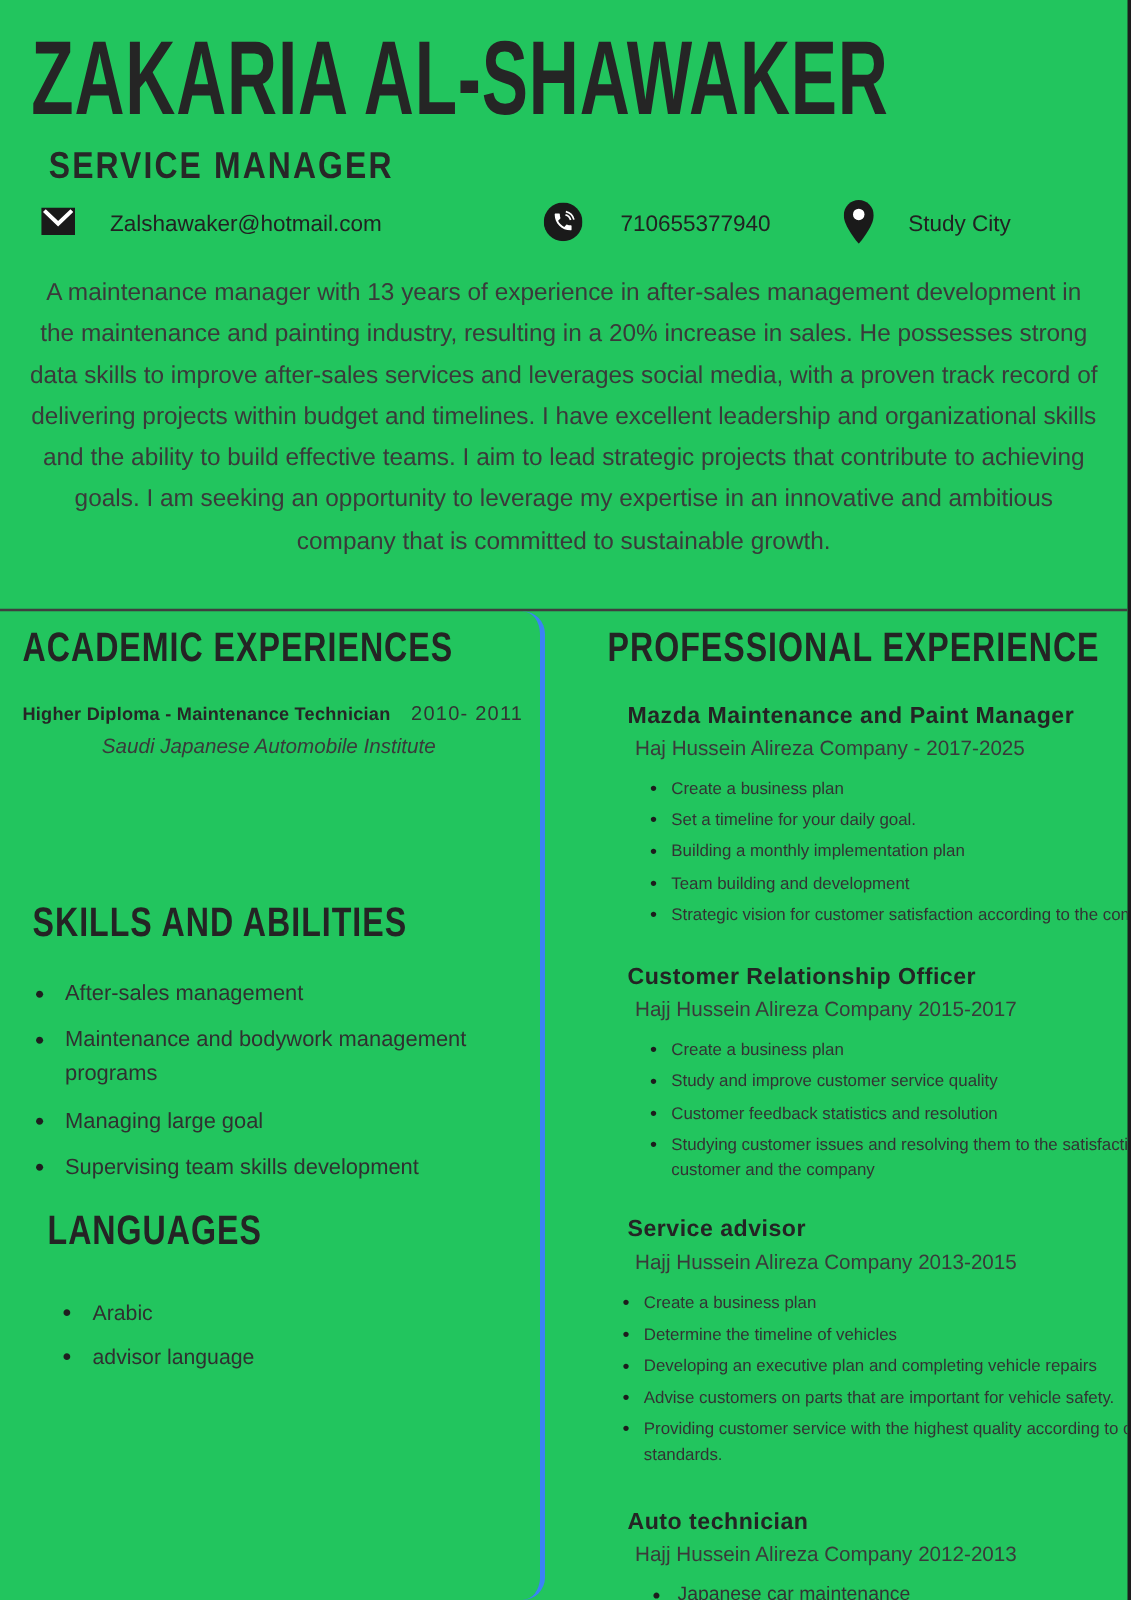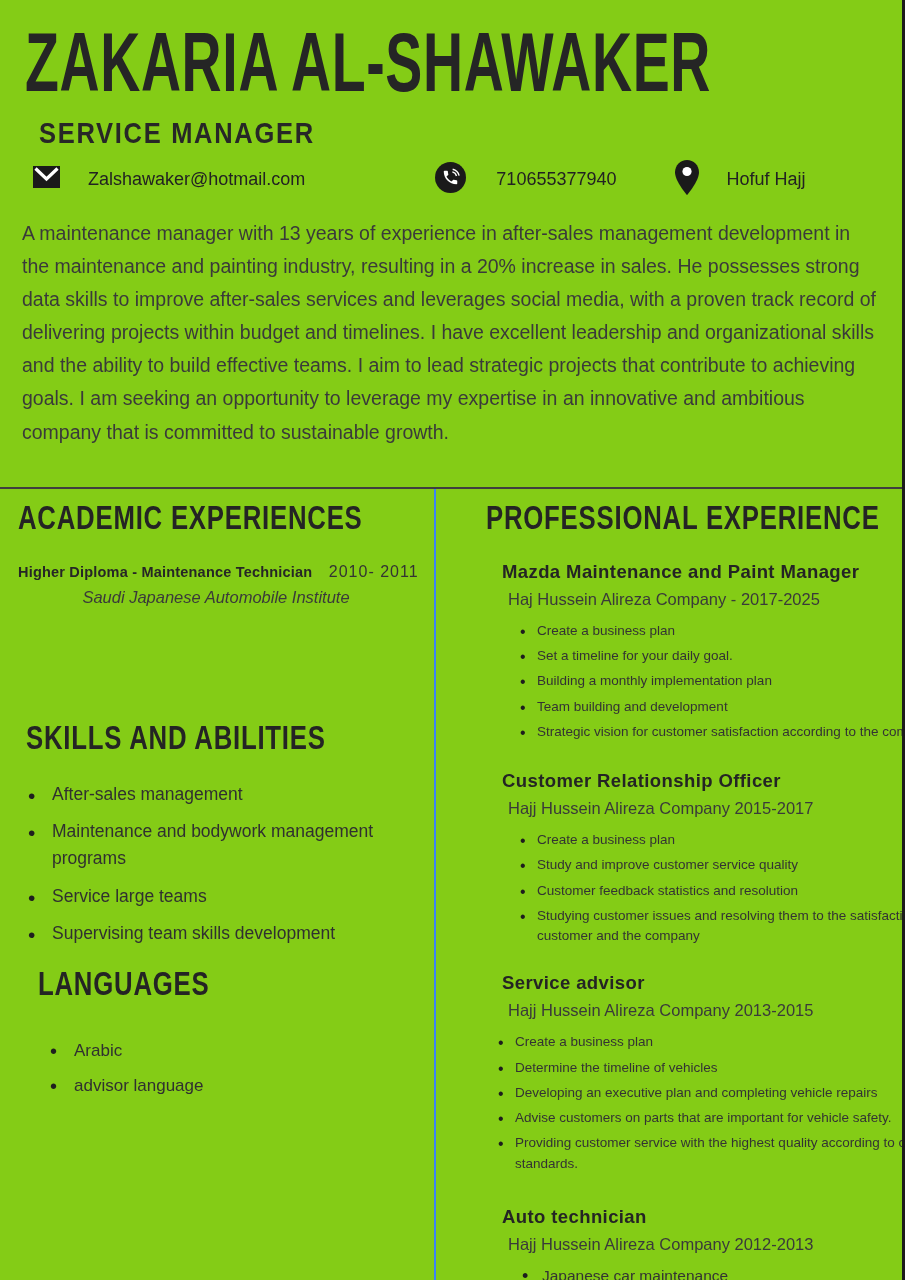--- a/index.html
+++ b/index.html
@@ -1,20 +1,20 @@
 <!DOCTYPE html>
 <html><head>
 <meta charset="utf-8">
 <style>
   html,body { margin:0; padding:0; background:#e8e8e8; }
   .page {
     position:relative;
     width:905px; height:1280px;
     margin:0 auto;
-    background:#84cc16;
+    background:#22c55e;
     font-family:"Liberation Sans", sans-serif;
     color:#2e2e2e;
     box-sizing:border-box;
     border-right:3px solid #1c1c1c;
     overflow:hidden;
   }
 
   
   .header { padding:20px 0 0 25px; }
   .name {
@@ -42,35 +42,36 @@
   .c-email .txt { margin-left:28px; }
   .c-phone { margin-left:130px; }
   .c-phone .txt { margin-left:30px; }
   .c-loc { margin-left:58px; }
   .c-loc .txt { margin-left:28px; }
   .ic { display:block; }
 
   
   .summary {
     width:858px; margin:18px auto 0;
-    text-align:left;
+    text-align:center;
     font-size:19.5px; line-height:1.7;
     color:#3a3a3a;
   }
 
   
   .columns {
     position:absolute; left:0; right:0; top:487px; bottom:0;
     border-top:2px solid #3f3f3f;
     display:flex;
   }
   .col-left {
     width:436px; box-sizing:border-box;
-    border-right:2px solid #3b82f6;
+    border-right:4px solid #3b82f6;
     padding:10px 20px 0 18px;
+    border-radius:18px;
   }
   .col-right {
     flex:1; box-sizing:border-box;
     padding:10px 16px 0 50px;
   }
 
   .sec-heading {
     display:inline-block;
     font-size:33px; font-weight:700; letter-spacing:1px;
     color:#242424; line-height:1.15;
@@ -163,21 +164,21 @@
         </span>
         <span class="txt">710655377940</span>
       </div>
       <div class="contact-item c-loc">
         <span class="ic">
           <svg width="24" height="35" viewBox="0 0 24 35">
               <path d="M12 0C5.4 0 0 5.4 0 12.2 0 21.4 12 35 12 35s12-13.6 12-22.8C24 5.4 18.6 0 12 0z" fill="#1a1a1a"></path>
               <circle cx="12" cy="11.5" r="4.6" fill="#ffffff"></circle>
             </svg>
         </span>
-        <span class="txt">Hofuf Hajj</span>
+        <span class="txt">Study City</span>
       </div>
     </div>
   </div>
 
   <div class="summary">A maintenance manager with 13 years of experience in after-sales management development in the maintenance and painting industry, resulting in a 20% increase in sales. He possesses strong data skills to improve after-sales services and leverages social media, with a proven track record of delivering projects within budget and timelines. I have excellent leadership and organizational skills and the ability to build effective teams. I aim to lead strategic projects that contribute to achieving goals. I am seeking an opportunity to leverage my expertise in an innovative and ambitious company that is committed to sustainable growth.</div>
 
   <div class="columns">
 
     <div class="col-left">
       <div class="sec-heading">ACADEMIC EXPERIENCES</div>
@@ -187,21 +188,21 @@
         <span class="edu-dates">2010- 2011</span>
       </div>
       <div class="edu-school">Saudi Japanese Automobile Institute</div>
 
       <div class="skills-head-wrap">
         <div class="sec-heading">SKILLS AND ABILITIES</div>
       </div>
       <ul class="skills-list">
         <li>After-sales management</li>
         <li>Maintenance and bodywork management programs</li>
-        <li>Service large teams</li>
+        <li>Managing large goal</li>
         <li>Supervising team skills development</li>
       </ul>
 
       <div class="lang-head-wrap">
         <div class="sec-heading">LANGUAGES</div>
       </div>
       <ul class="lang-list">
         <li>Arabic</li>
         <li>advisor language</li>
       </ul>

